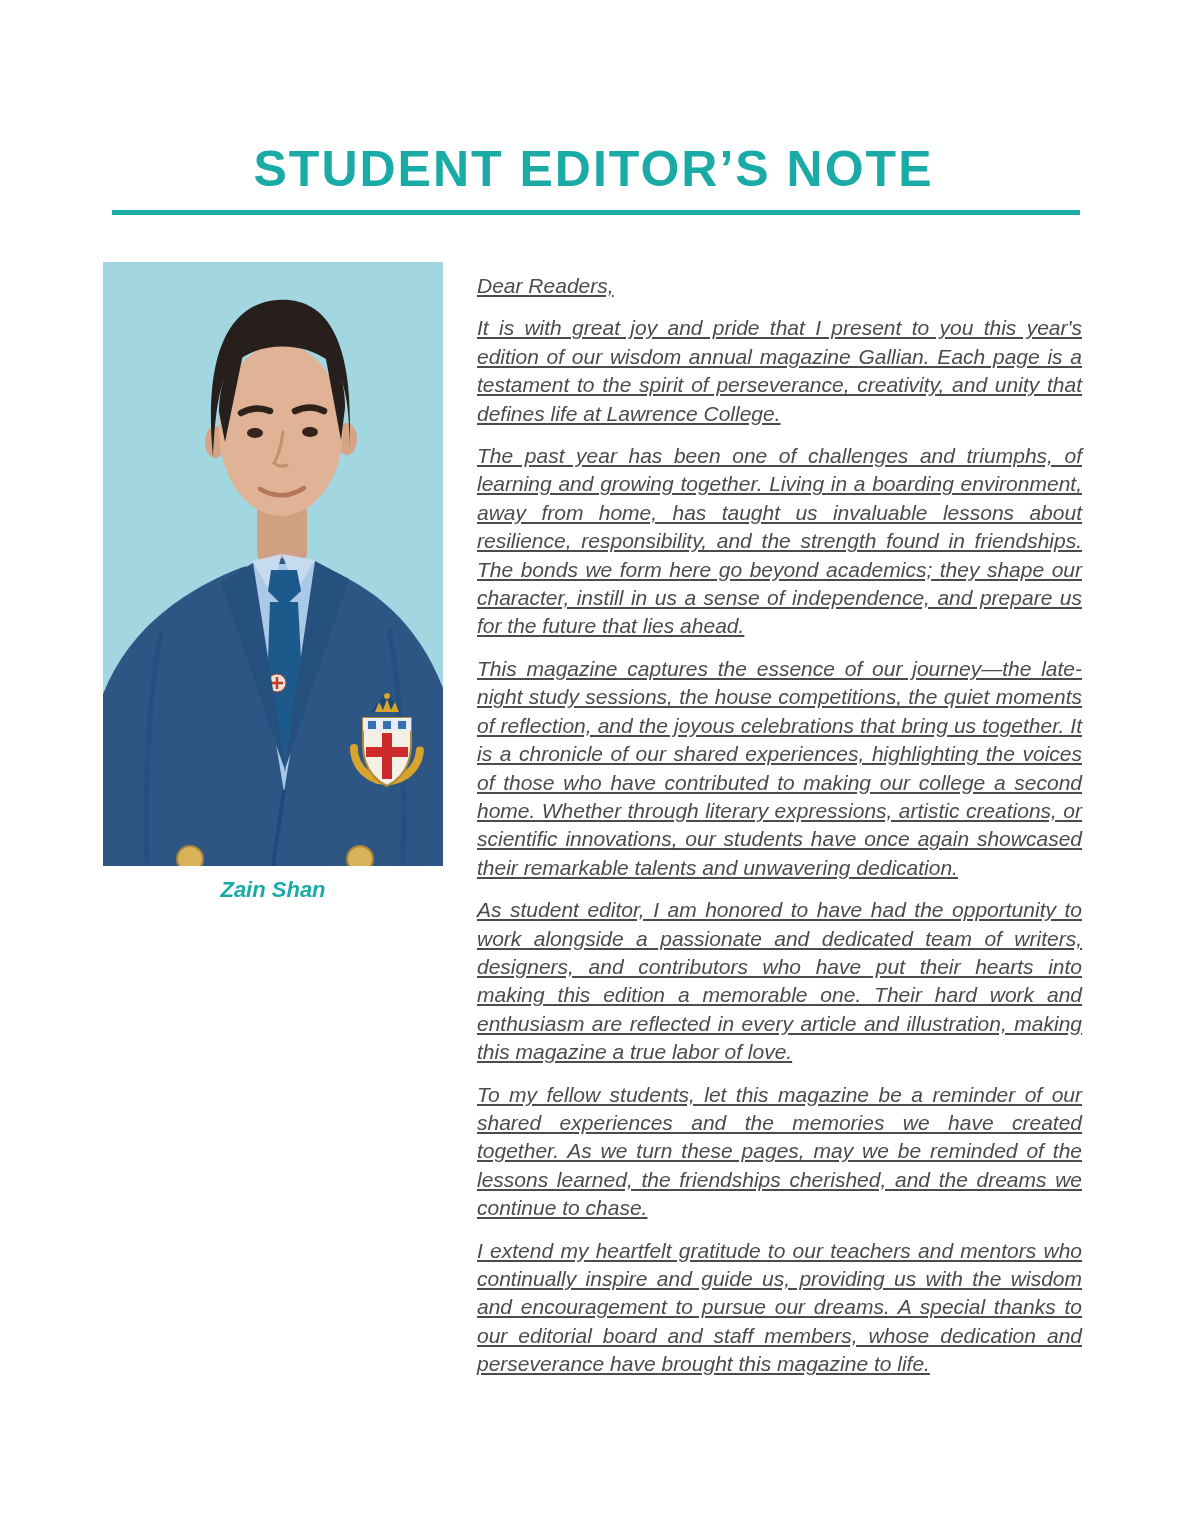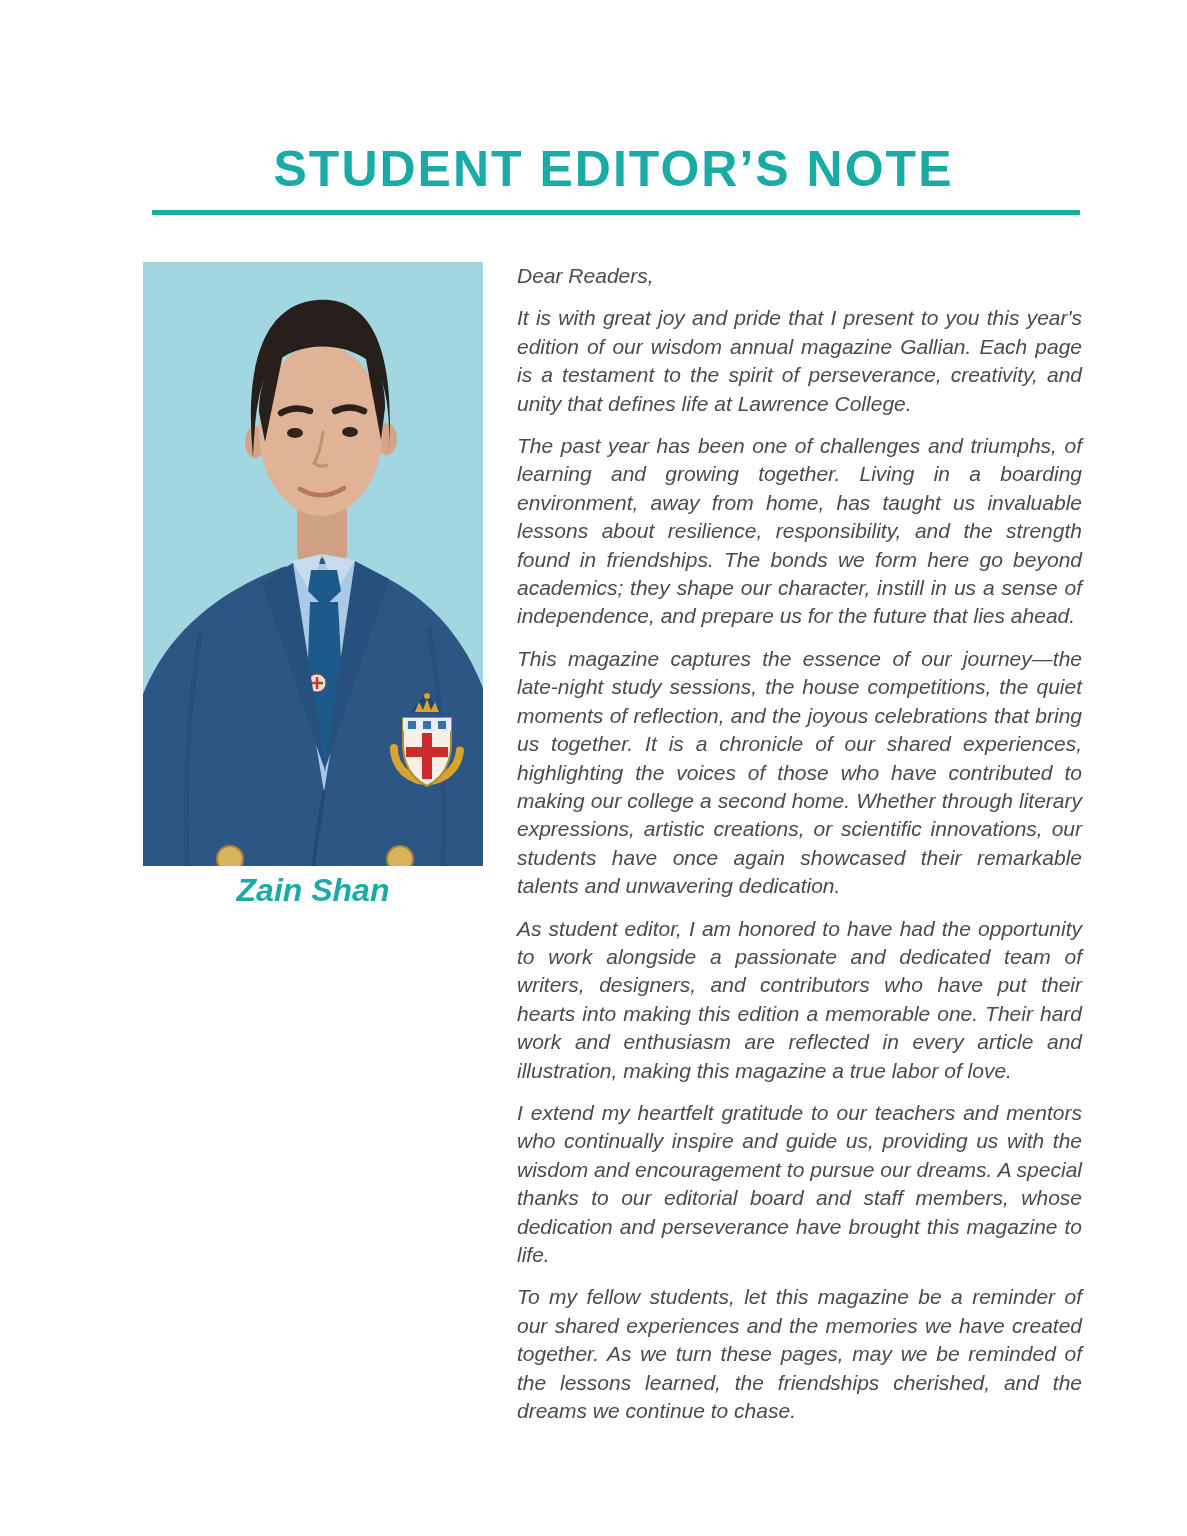--- a/index.html
+++ b/index.html
@@ -4,21 +4,21 @@
 <style>
   :root{
     --accent:#1aaba7;
     --body-ink:#4a4b4f;
     --photo-bg:#a2d7e2;
   }
   html,body{margin:0;padding:0;background:#ffffff;}
   .page{
     width:1187px;height:1536px;background:#ffffff;position:relative;
     font-family:"Liberation Sans", sans-serif;overflow:hidden;
-    margin:0 auto;box-sizing:border-box;padding-left:40px;
+    margin:0 auto;box-sizing:border-box;
   }
   .page-header{padding-top:140px;}
   .page-title{
     margin:0;text-align:center;
     font-size:50px;line-height:58px;font-weight:800;
     letter-spacing:2px;color:var(--accent);
     font-family:"Liberation Sans", sans-serif;
   }
   .title-rule{
     height:5px;background:var(--accent);
@@ -26,31 +26,31 @@
   }
   .content{
     display:flex;gap:34px;
     padding:0 105px 0 103px;margin-top:47px;
     box-sizing:border-box;
   }
   .photo-col{flex:none;width:340px;}
   .portrait{display:block;width:340px;height:604px;}
   .caption{
     margin-top:8px;text-align:center;
-    font-size:32px;line-height:32px;font-weight:bold;font-style:italic;
+    font-size:22px;line-height:32px;font-weight:bold;font-style:italic;
     color:var(--accent);
   }
   .letter-col{
     flex:1;min-width:0;
     color:var(--body-ink);
     font-style:italic;
     font-size:21px;line-height:28.4px;
     text-align:justify;
   }
-  .letter-col p{margin:0 0 14px 0;}
+  .letter-col p{margin:10px 0 14px 0;text-decoration:underline;}
   .letter-col p.salutation{text-align:left;}
   .letter-col p:last-child{margin-bottom:0;}
 </style>
 </head>
 <body>
 
 <div class="page">
 
   <div class="page-header">
     <h1 class="page-title">STUDENT EDITOR’S NOTE</h1>
@@ -130,18 +130,18 @@
       </svg>
       <div class="caption">Zain Shan</div>
     </div>
 
     <div class="letter-col">
       <p class="salutation">Dear Readers,</p>
       <p>It is with great joy and pride that I present to you this year's edition of our wisdom annual magazine Gallian.  Each page is a testament to the spirit of perseverance, creativity, and unity that defines life at Lawrence College.</p>
       <p>The past year has been one of challenges and triumphs, of learning and growing together. Living in a boarding environment, away from home, has taught us invaluable lessons about resilience, responsibility, and the strength found in friendships. The bonds we form here go beyond academics; they shape our character, instill in us a sense of independence, and prepare us for the future that lies ahead.</p>
       <p>This magazine captures the essence of our journey—the late-night study sessions, the house competitions, the quiet moments of reflection, and the joyous celebrations that bring us together. It is a chronicle of our shared experiences, highlighting the voices of those who have contributed to making our college a second home. Whether through literary expressions, artistic creations, or scientific innovations, our students have once again showcased their remarkable talents and unwavering dedication.</p>
       <p>As student editor, I am honored to have had the opportunity to work alongside a passionate and dedicated team of writers, designers, and contributors who have put their hearts into making this edition a memorable one. Their hard work and enthusiasm are reflected in every article and illustration, making this magazine a true labor of love.</p>
+      <p>To my fellow students, let this magazine be a reminder of our shared experiences and the memories we have created together. As we turn these pages, may we be reminded of the lessons learned, the friendships cherished, and the dreams we continue to chase.</p>
       <p>I extend my heartfelt gratitude to our teachers and mentors who continually inspire and guide us, providing us with the wisdom and encouragement to pursue our dreams. A special thanks to our editorial board and staff members, whose dedication and perseverance have brought this magazine to life.</p>
-      <p>To my fellow students, let this magazine be a reminder of our shared experiences and the memories we have created together. As we turn these pages, may we be reminded of the lessons learned, the friendships cherished, and the dreams we continue to chase.</p>
     </div>
 
   </div>
 </div>
 
 </body></html>

